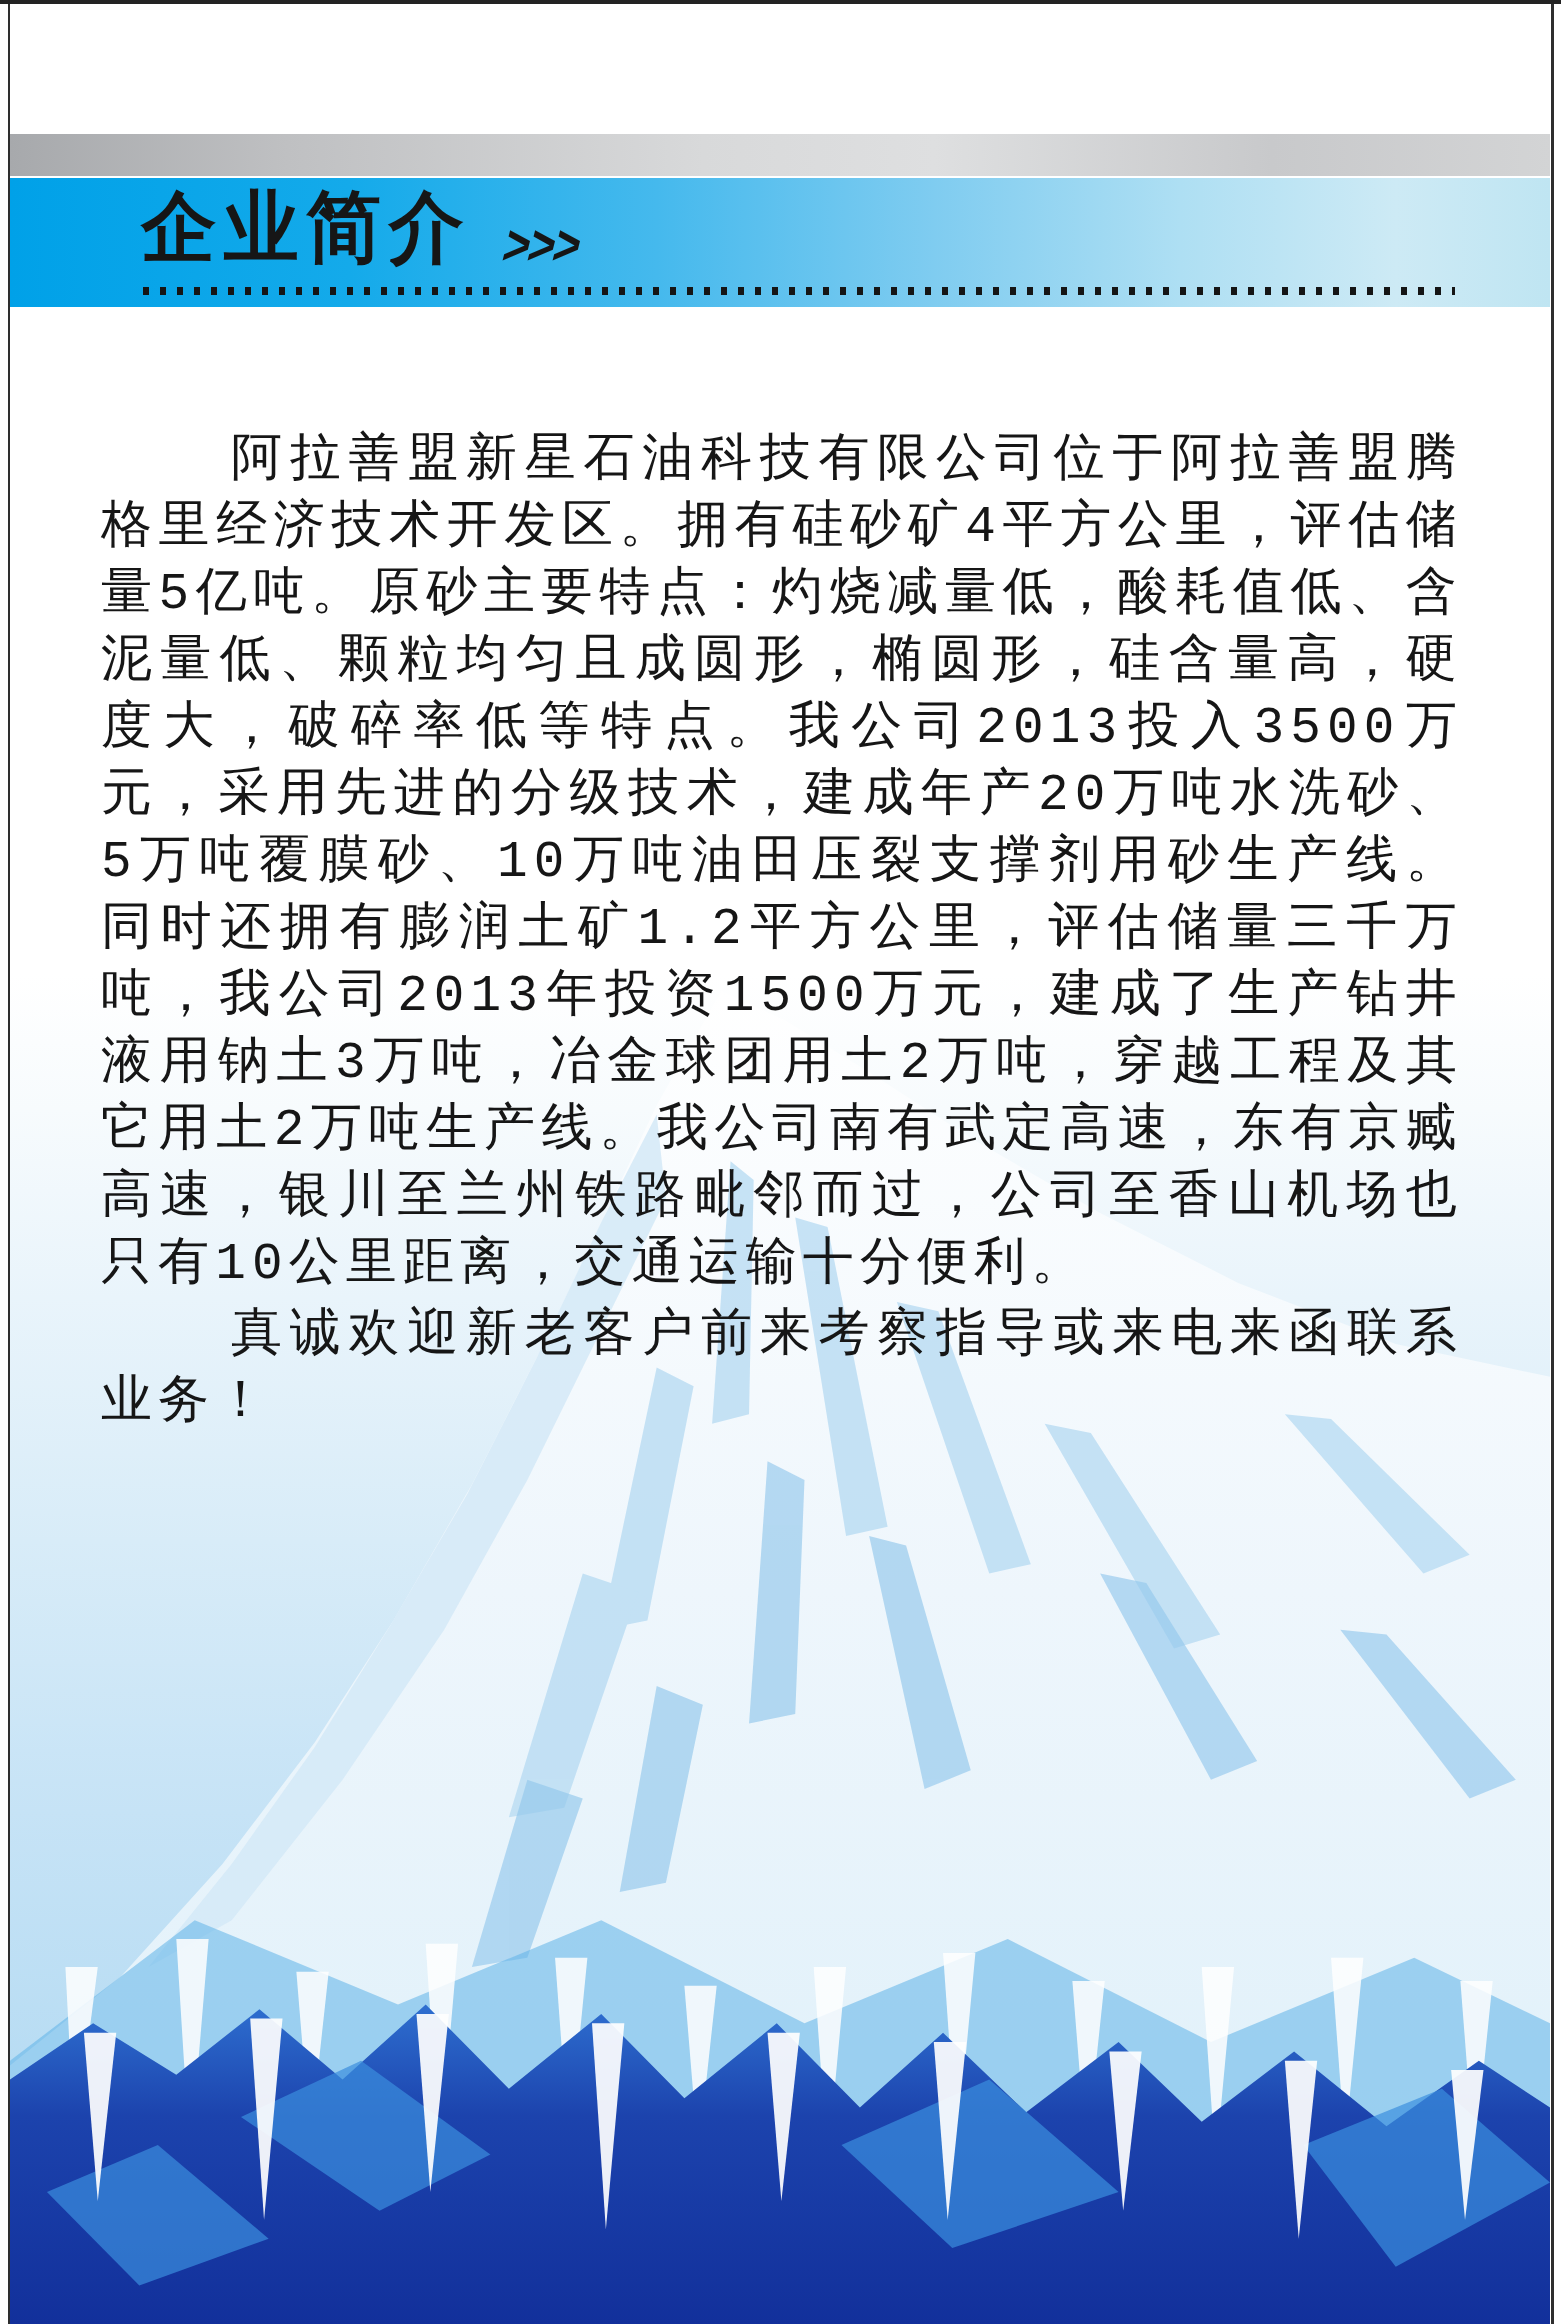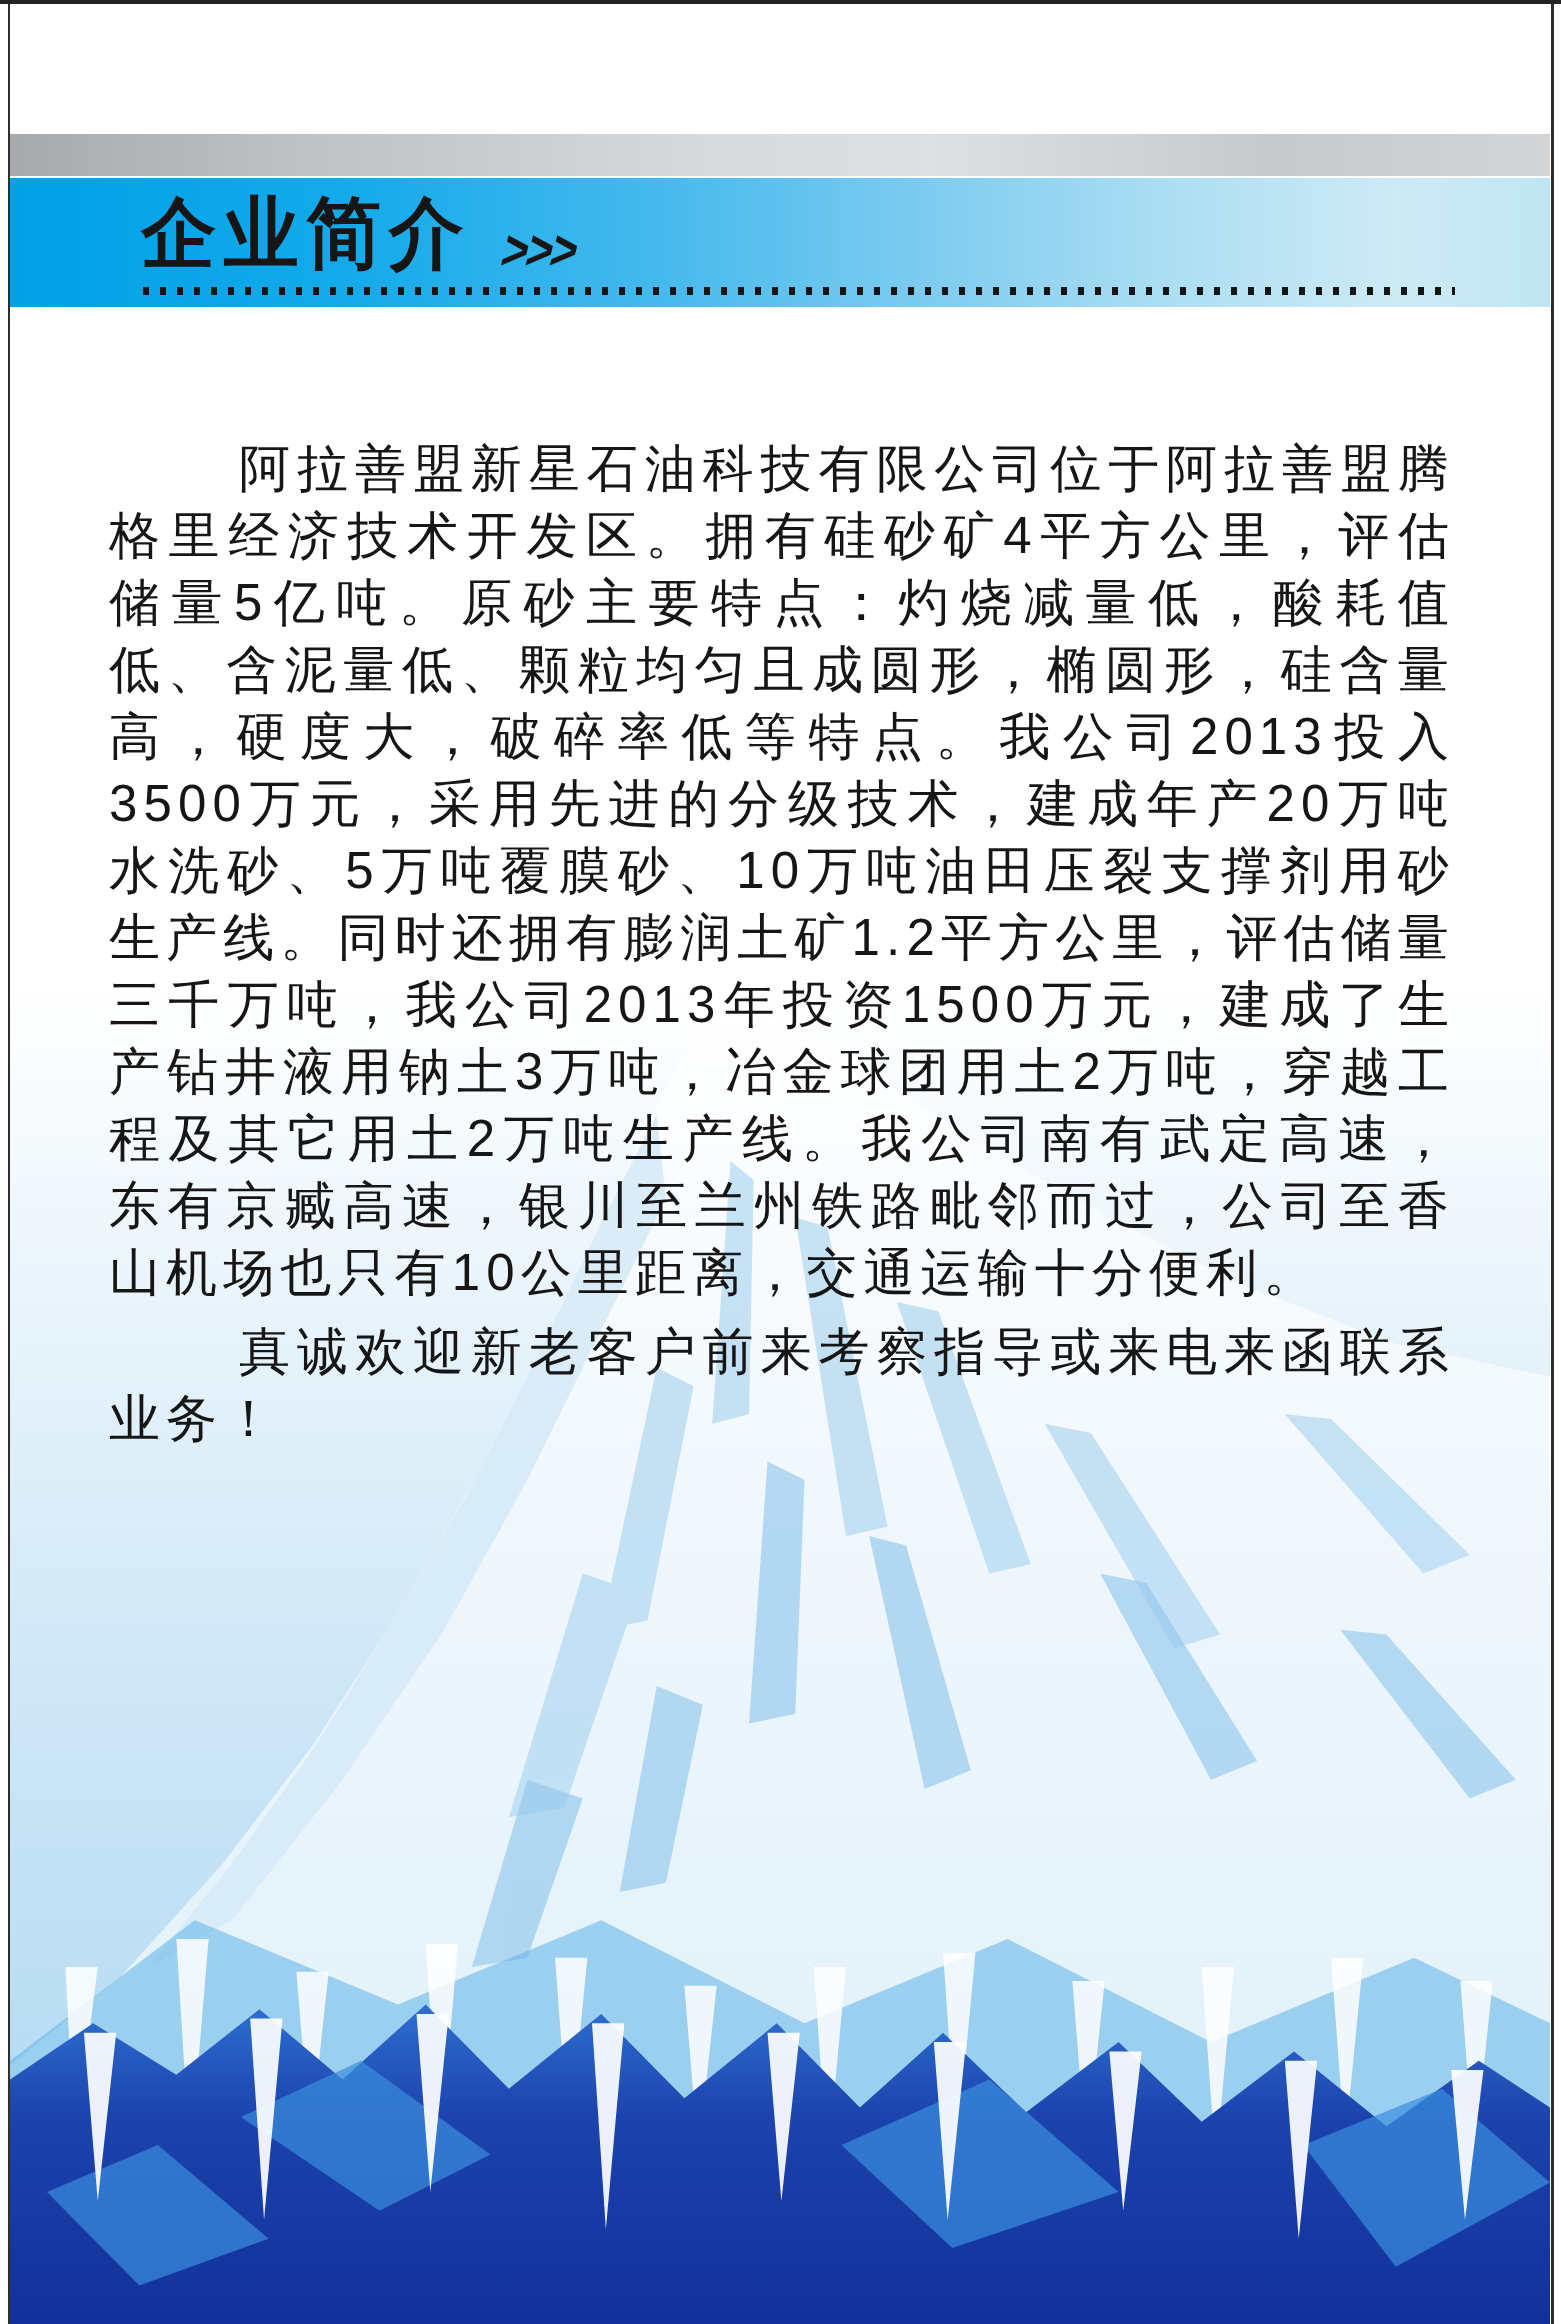--- a/index.html
+++ b/index.html
@@ -1,21 +1,21 @@
 <!DOCTYPE html>
 <html style="font-size:15px"><head>
 <meta charset="utf-8">
 <style>
   html,body{margin:0;padding:0;background:#ffffff;}
   .page{
     position:relative;
     width:1562px;height:2324px;
     background:#ffffff;
     overflow:hidden;
-    font-family:Liberation Sans, sans-serif;
+    font-family:Liberation Mono, monospace;
   }
   
   .top-line{position:absolute;left:0;top:0;width:1562px;height:3.7px;background:#232323;z-index:9;}
   .left-line{position:absolute;left:7.5px;top:3.7px;width:2.8px;height:2321px;background:#2e2e2e;z-index:9;}
   .right-line{position:absolute;left:1551px;top:3.7px;width:2.8px;height:2321px;background:#2e2e2e;z-index:9;}
 
   
   .gray-bar{
     position:absolute;left:10.3px;top:134px;width:1540px;height:42px;
     background:linear-gradient(90deg,#a7a9ac 0%,#bfc0c2 18%,#d8d9da 45%,#dedfe0 60%,#c8c9cb 82%,#d3d4d5 100%);
@@ -48,21 +48,21 @@
   }
 
   
   .body-text{
     position:absolute;left:97px;top:423px;width:1370px;
     z-index:6;
     color:#161616;
     font-size:51px;line-height:67px;letter-spacing:0.12em;
     text-align:justify;
   }
-  .body-text p{margin:12px;text-indent:2.55em;}
+  .body-text p{margin:4px;text-indent:2.55em;}
 
   
   .photo{
     position:absolute;left:10.3px;top:974px;width:1540px;height:1350px;
     z-index:1;
     background:linear-gradient(180deg,#ffffff 0%,#f7fbfd 10%,#e9f4fb 24%,#d8ecf8 42%,#c6e3f6 62%,#b7dcf3 82%,#abd6f1 100%);
   }
   .photo svg{position:absolute;left:0;top:0;width:100%;height:100%;}
 </style>
 </head>

